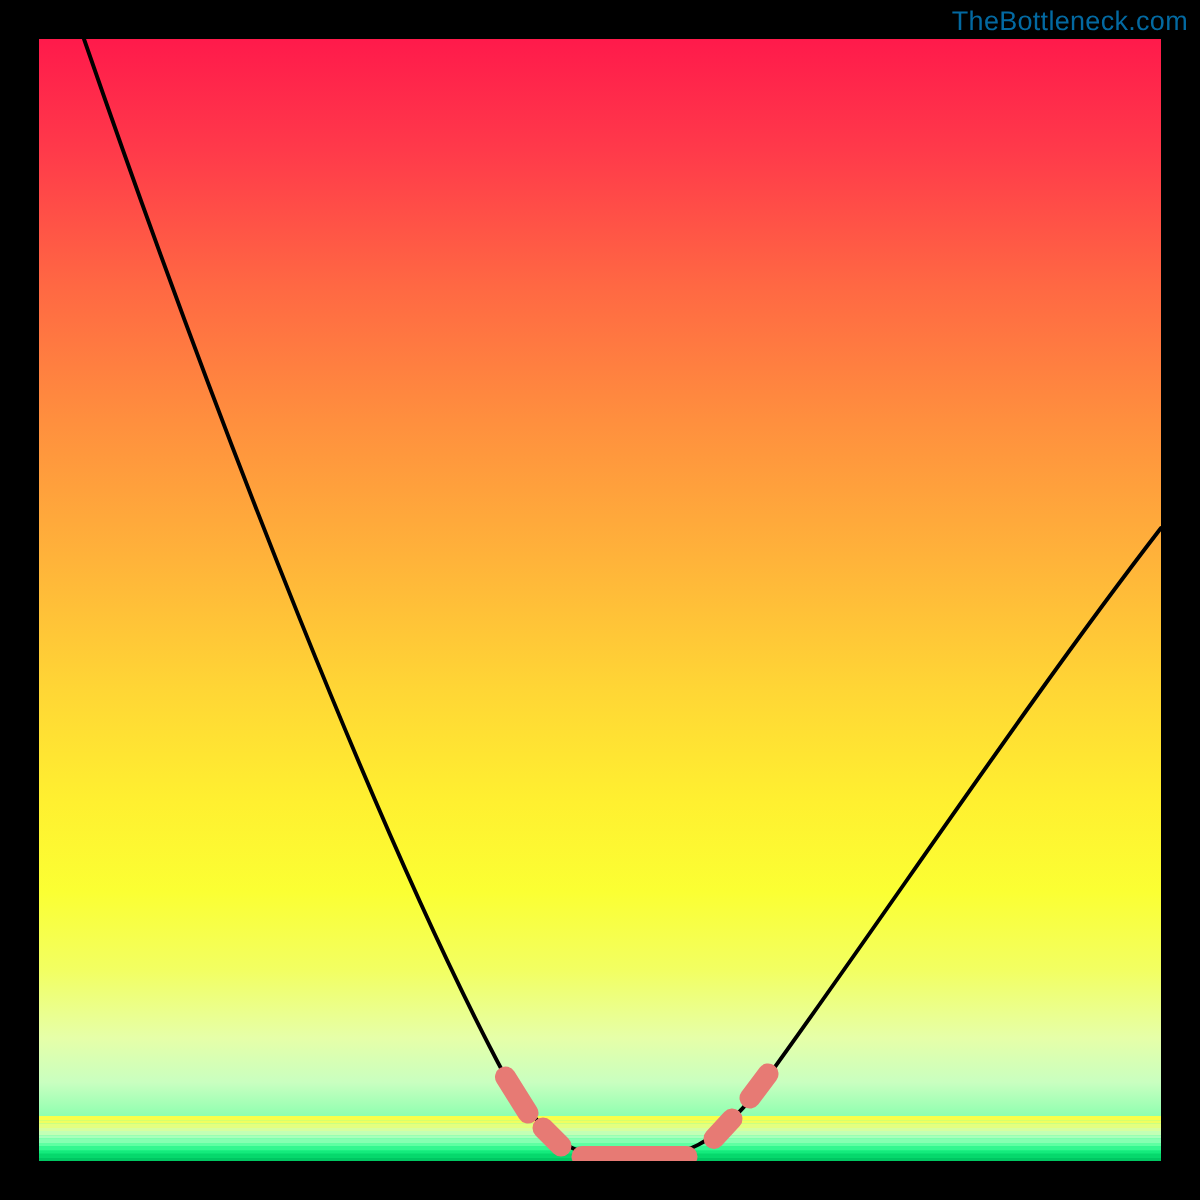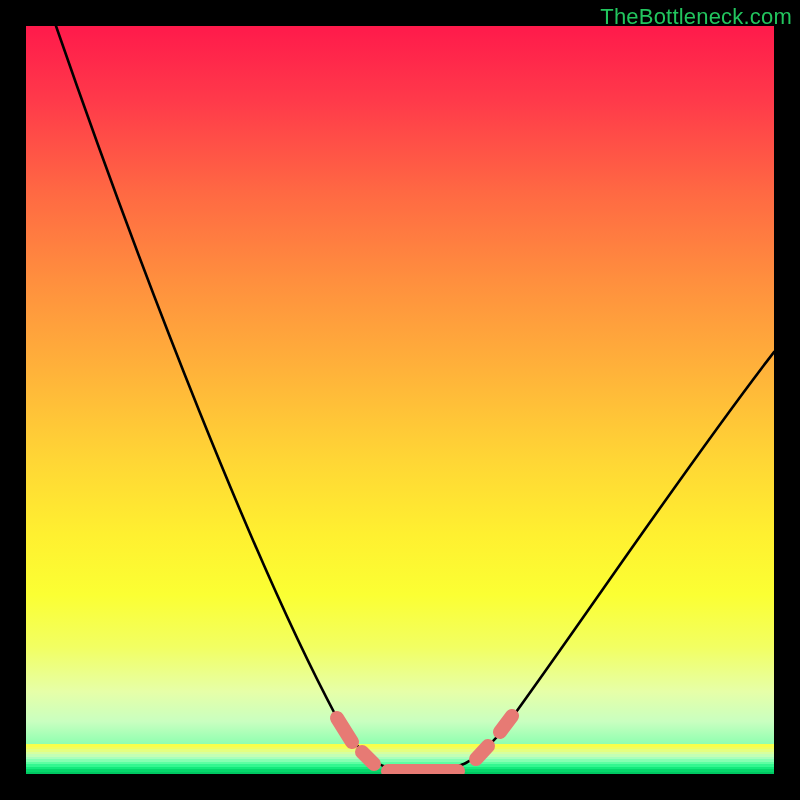--- a/index.html
+++ b/index.html
@@ -31,22 +31,22 @@
       #c9ffc0 93%,
       #8fffb0 96%,
       #2bff8f 98.5%,
       #00e070 100%
     );
   }
   .watermark {
     position: absolute;
     top: 4px;
     right: 8px;
-    color: #22c55e;
-    font-size: 22px;
+    color: #0369a1;
+    font-size: 18px;
     letter-spacing: 0.2px;
     font-weight: 500;
   }
   svg.curve {
     position: absolute;
     left: 0;
     top: 0;
   }
   .stripes {
     position: absolute;

